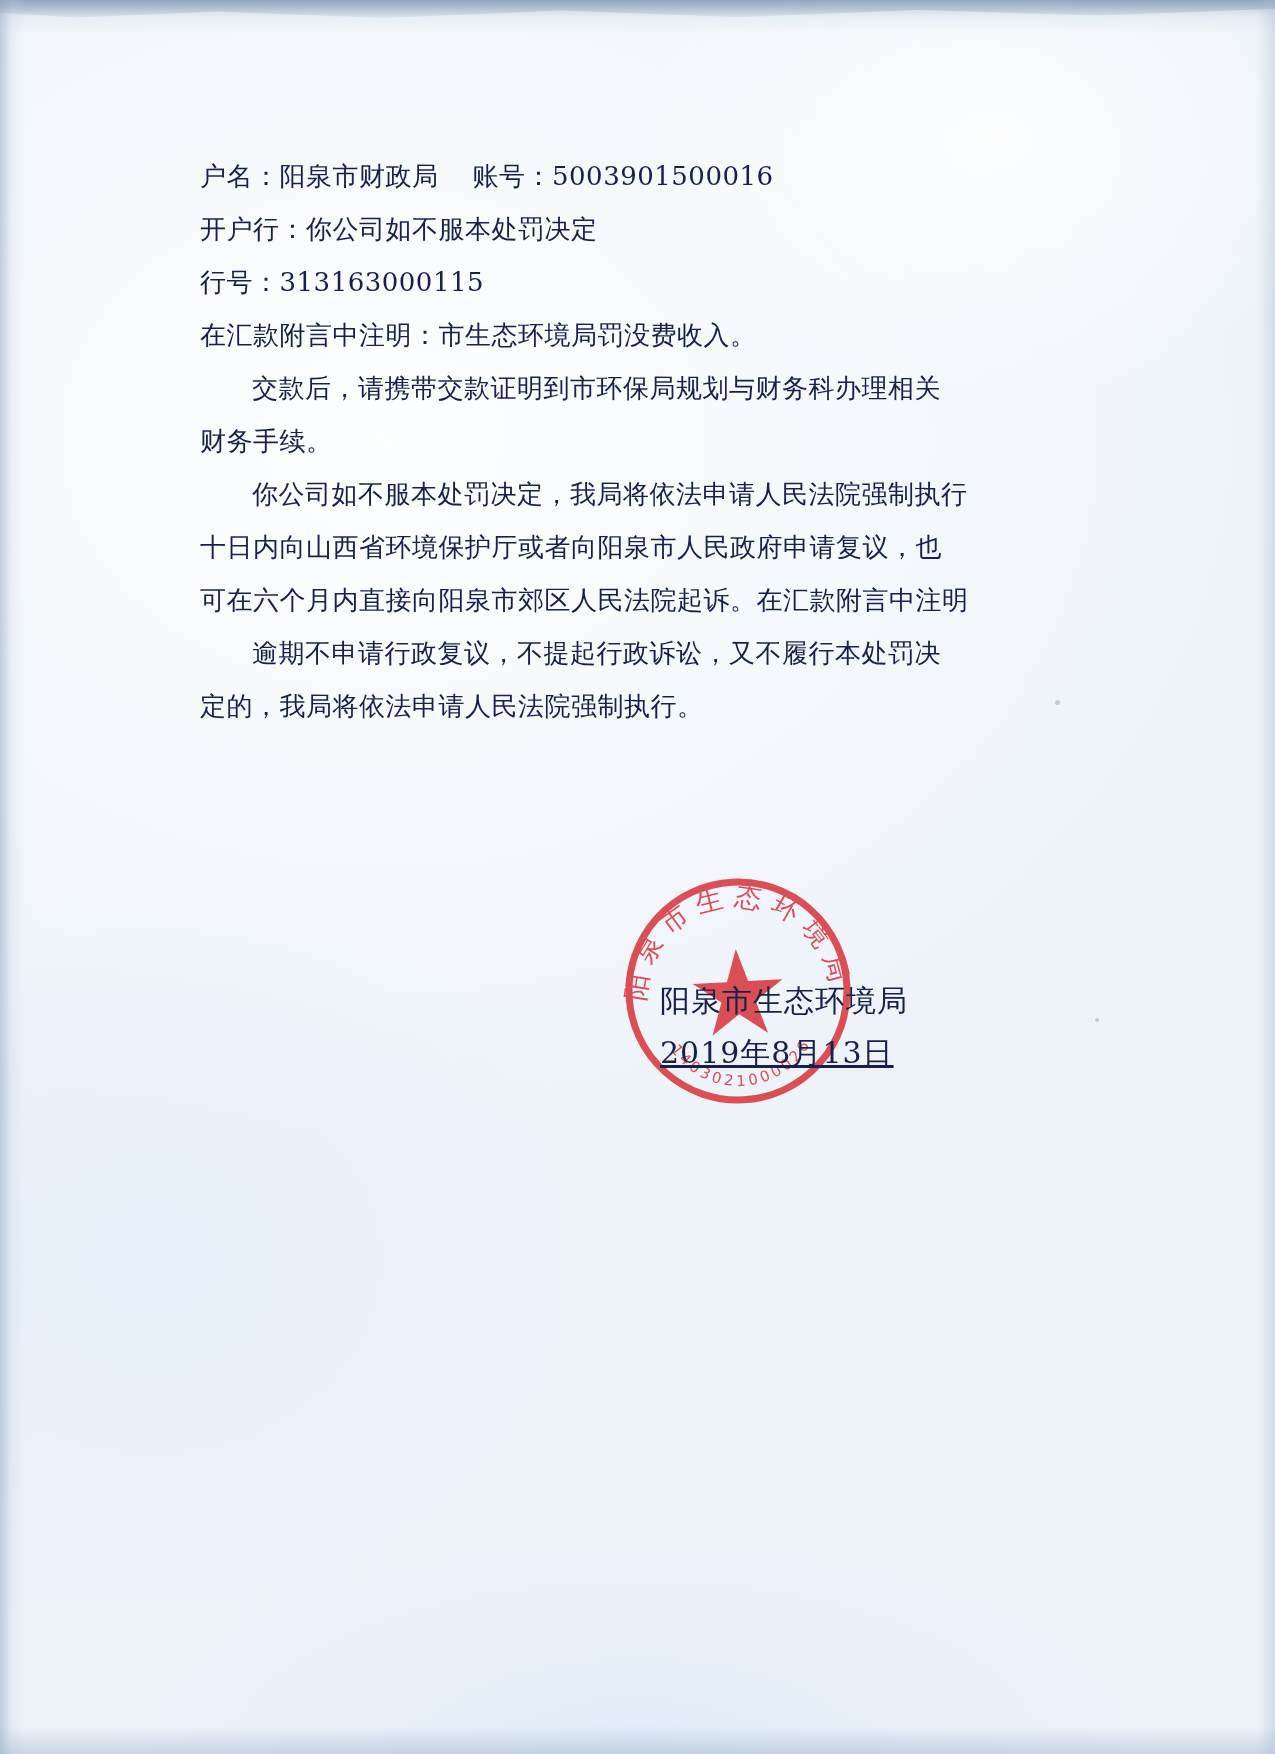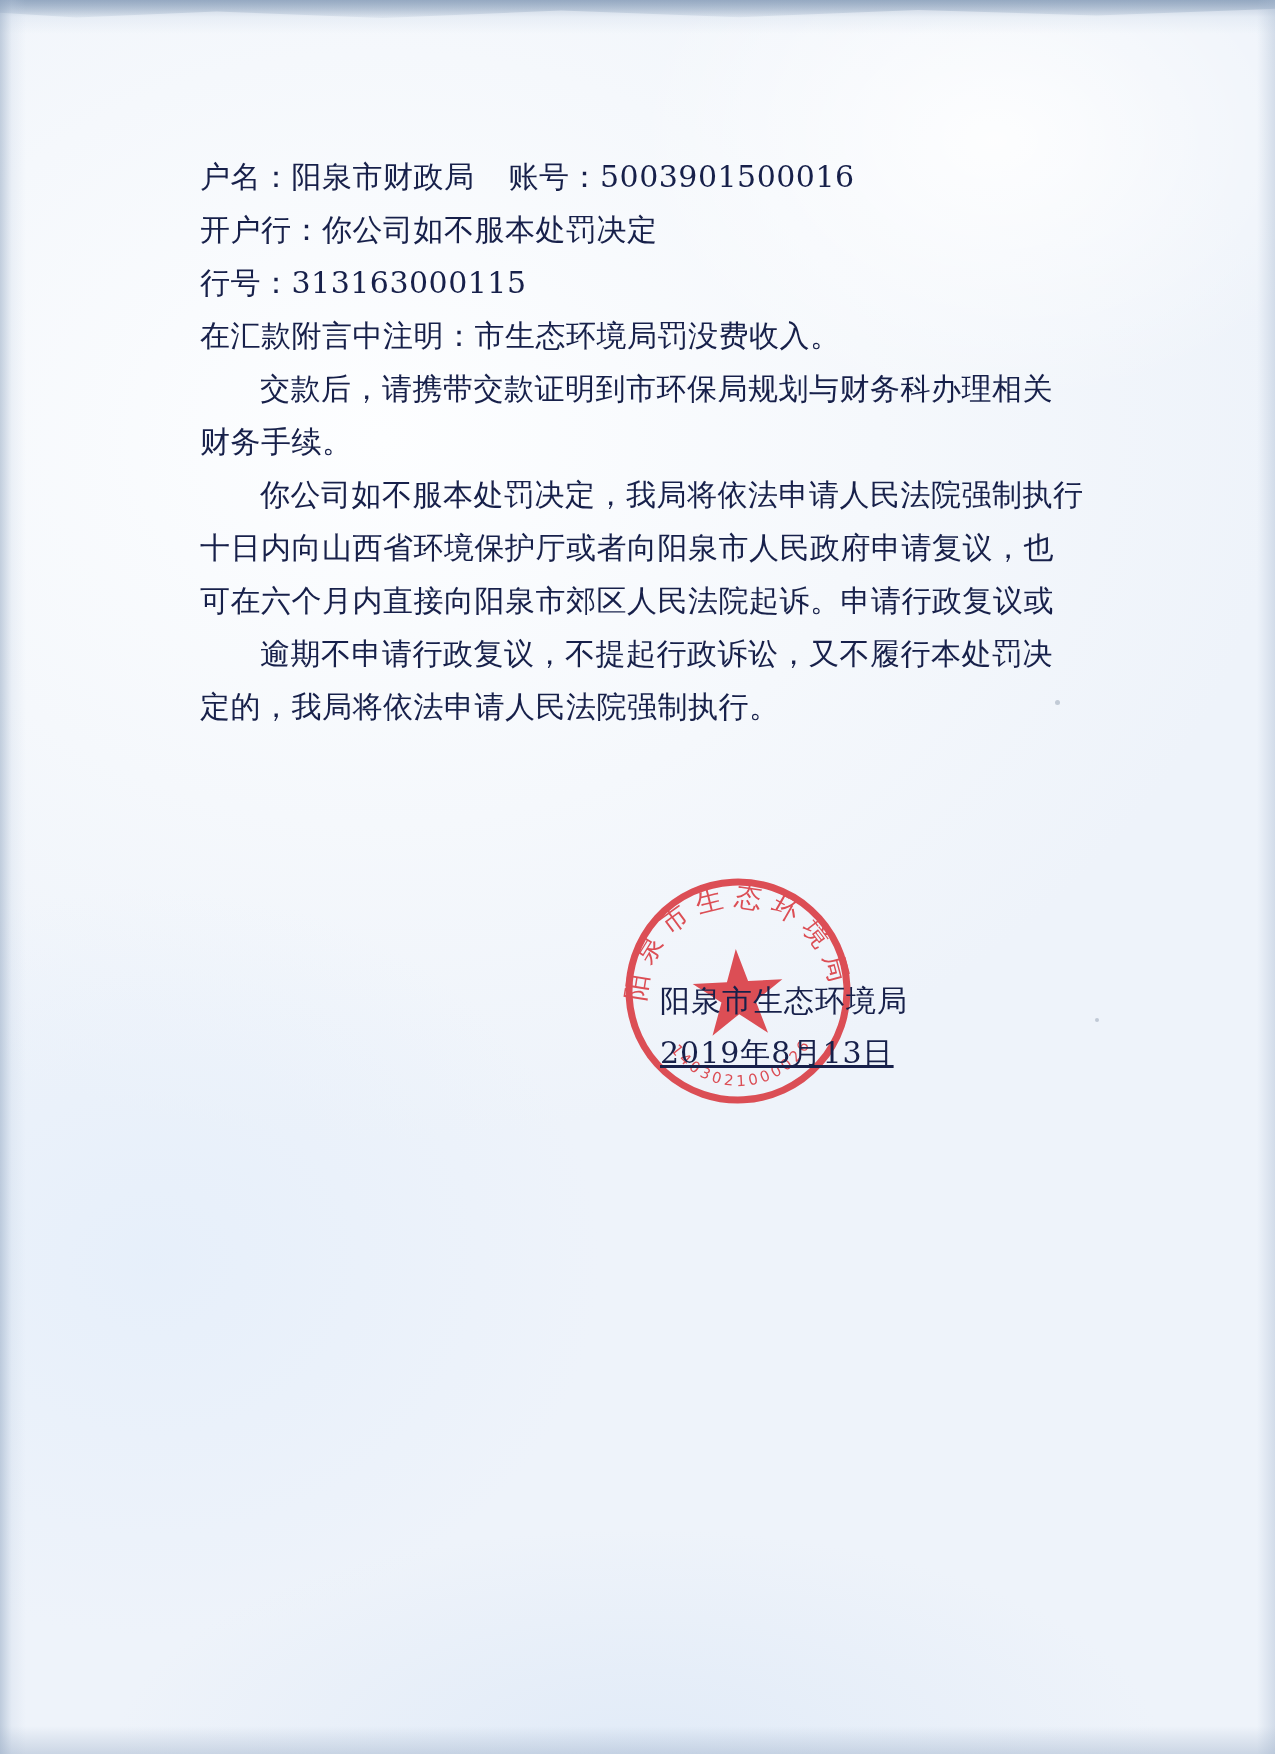--- a/index.html
+++ b/index.html
@@ -69,21 +69,21 @@
     background: linear-gradient(0deg, rgba(160,178,202,0.45) 0%, rgba(255,255,255,0) 100%);
   }
 
   
   #content {
     position: absolute;
     left: 200px;
     top: 150px;
     width: 880px;
     color: #17204a;
-    font-size: 30px;
+    font-size: 26px;
     line-height: 53px;
     letter-spacing: 0.5px;
     font-family: "DejaVu Serif", "Liberation Serif", serif;
   }
   .line {
     white-space: pre;
     font-family: Liberation Serif, serif;
   }
   .para {
     text-indent: 2em;
@@ -154,21 +154,21 @@
     <div class="line">在汇款附言中注明：市生态环境局罚没费收入。</div>
 
     <div>
       <div class="line para">交款后，请携带交款证明到市环保局规划与财务科办理相关</div>
       <div class="line">财务手续。</div>
     </div>
 
     <div>
       <div class="line para">你公司如不服本处罚决定，我局将依法申请人民法院强制执行</div>
       <div class="line">十日内向山西省环境保护厅或者向阳泉市人民政府申请复议，也</div>
-      <div class="line">可在六个月内直接向阳泉市郊区人民法院起诉。申请行政复议或</div>
+      <div class="line">可在六个月内直接向阳泉市郊区人民法院起诉。在汇款附言中注明</div>
     </div>
 
     <div>
       <div class="line para">逾期不申请行政复议，不提起行政诉讼，又不履行本处罚决</div>
       <div class="line">定的，我局将依法申请人民法院强制执行。</div>
     </div>
 
   </div>
 
   <div id="seal">

